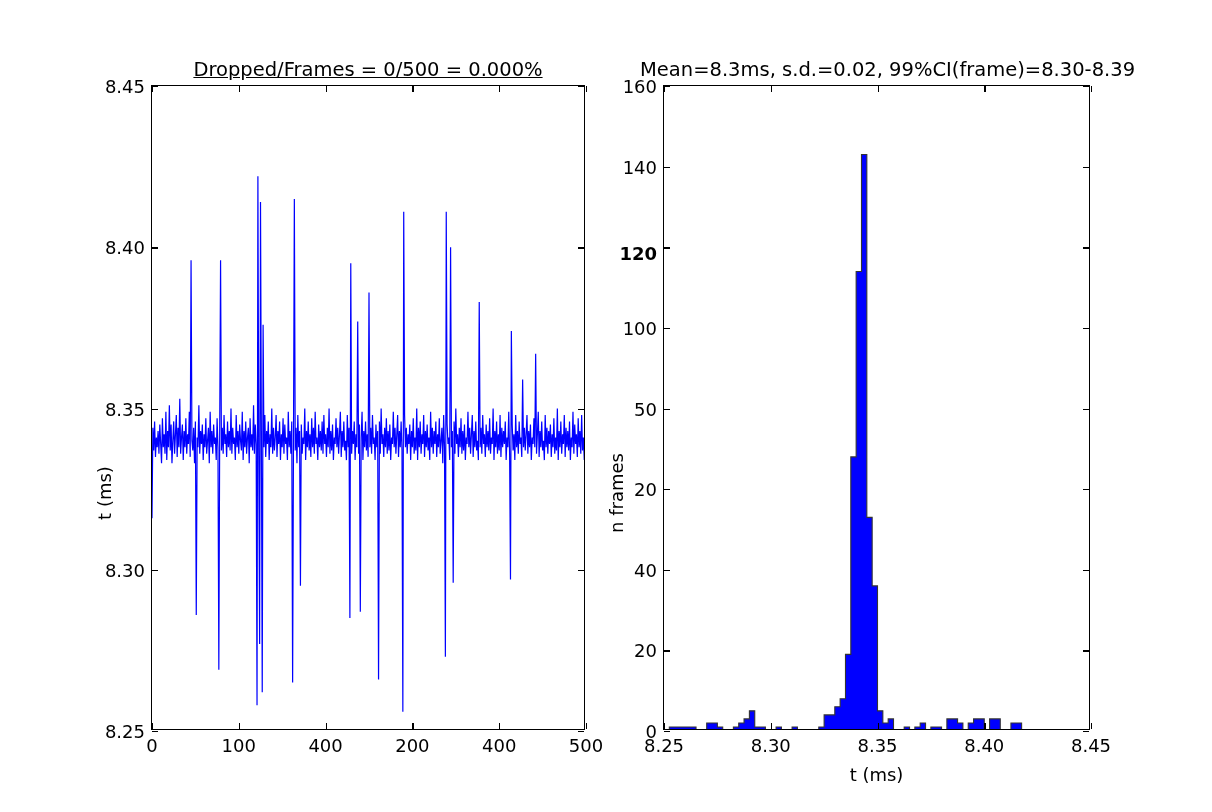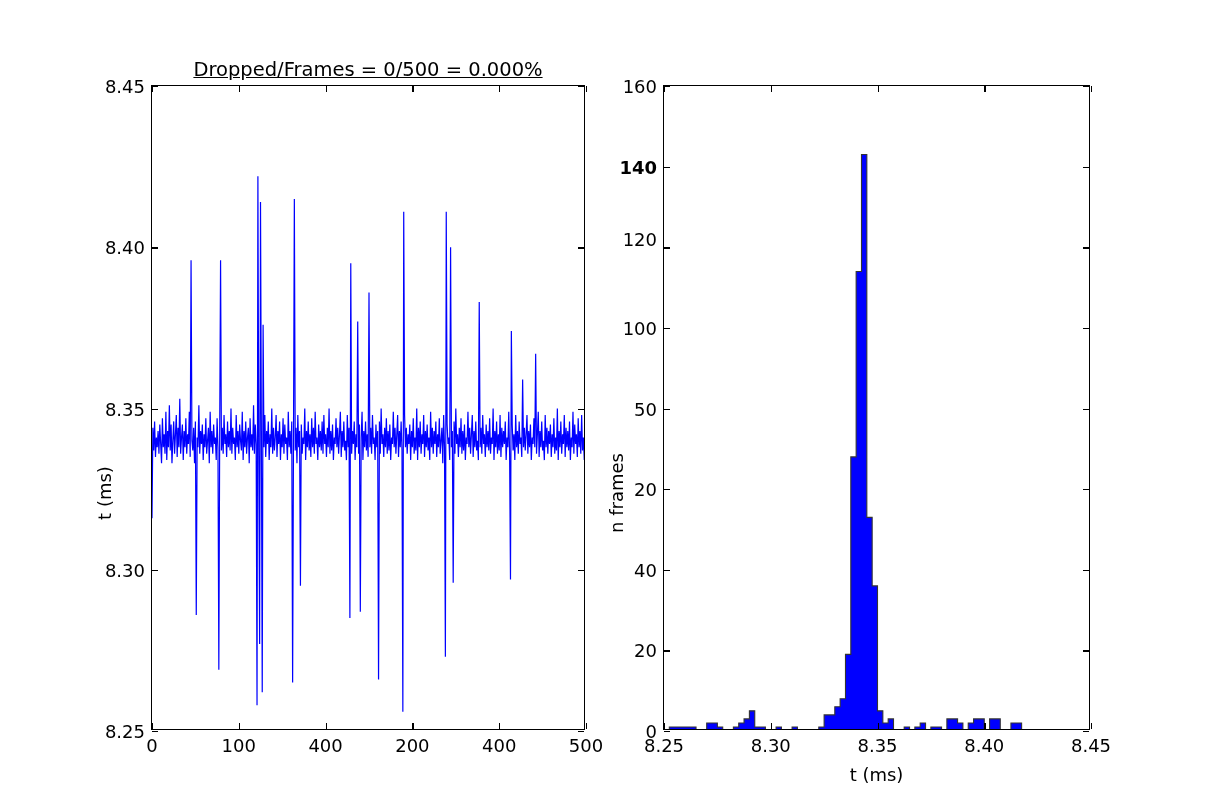--- a/index.html
+++ b/index.html
@@ -85,20 +85,21 @@
         <div class="tickmark y" style="top: 161.25px;"></div>
         <div class="tickmark yr" style="top: 161.25px;"></div>
         <div class="ytick" style="top: 161.25px;">8.40</div>
         <div class="tickmark y" style="top: 0px;"></div>
         <div class="tickmark yr" style="top: 0px;"></div>
         <div class="ytick" style="top: 0px;">8.45</div>
       </div>
   </div>
 
 
+  <div class="title" id="title-right">Mean=8.3ms, s.d.=0.02, 99%CI(frame)=8.30-8.39</div>
 
   <div class="axes" id="ax-right">
     <div class="ylabel-wrap">
       <div class="axlabel" id="ylabel-right">n frames</div>
     </div>
     <div class="plotclip">
       <svg id="svg-right" width="427" height="645">
           <g>
             <path d="M0.00 645.00 L0.00 645.00 L5.34 645.00 L5.34 640.97 L10.68 640.97 L10.68 640.97 L16.01 640.97 L16.01 640.97 L21.35 640.97 L21.35 640.97 L26.69 640.97 L26.69 640.97 L32.03 640.97 L32.03 645.00 L37.36 645.00 L37.36 645.00 L42.70 645.00 L42.70 636.94 L48.04 636.94 L48.04 636.94 L53.38 636.94 L53.38 640.97 L58.71 640.97 L58.71 645.00 L64.05 645.00 L64.05 645.00 L69.39 645.00 L69.39 640.97 L74.73 640.97 L74.73 636.94 L80.06 636.94 L80.06 632.91 L85.40 632.91 L85.40 624.84 L90.74 624.84 L90.74 640.97 L96.08 640.97 L96.08 640.97 L101.41 640.97 L101.41 645.00 L106.75 645.00 L106.75 645.00 L112.09 645.00 L112.09 640.97 L117.42 640.97 L117.42 645.00 L122.76 645.00 L122.76 645.00 L128.10 645.00 L128.10 640.97 L133.44 640.97 L133.44 645.00 L138.77 645.00 L138.77 645.00 L144.11 645.00 L144.11 645.00 L149.45 645.00 L149.45 645.00 L154.79 645.00 L154.79 640.97 L160.12 640.97 L160.12 628.88 L165.46 628.88 L165.46 628.88 L170.80 628.88 L170.80 620.81 L176.14 620.81 L176.14 612.75 L181.48 612.75 L181.48 568.41 L186.81 568.41 L186.81 370.88 L192.15 370.88 L192.15 185.44 L197.49 185.44 L197.49 68.53 L202.83 68.53 L202.83 431.34 L208.16 431.34 L208.16 499.88 L213.50 499.88 L213.50 624.84 L218.84 624.84 L218.84 636.94 L224.18 636.94 L224.18 632.91 L229.51 632.91 L229.51 645.00 L234.85 645.00 L234.85 645.00 L240.19 645.00 L240.19 640.97 L245.53 640.97 L245.53 645.00 L250.86 645.00 L250.86 640.97 L256.20 640.97 L256.20 636.94 L261.54 636.94 L261.54 645.00 L266.88 645.00 L266.88 640.97 L272.21 640.97 L272.21 640.97 L277.55 640.97 L277.55 645.00 L282.89 645.00 L282.89 632.91 L288.23 632.91 L288.23 632.91 L293.56 632.91 L293.56 636.94 L298.90 636.94 L298.90 645.00 L304.24 645.00 L304.24 636.94 L309.58 636.94 L309.58 632.91 L314.91 632.91 L314.91 632.91 L320.25 632.91 L320.25 645.00 L325.59 645.00 L325.59 632.91 L330.92 632.91 L330.92 632.91 L336.26 632.91 L336.26 645.00 L341.60 645.00 L341.60 645.00 L346.94 645.00 L346.94 636.94 L352.27 636.94 L352.27 636.94 L357.61 636.94 L357.61 645.00 L362.95 645.00 L362.95 645.00 L368.29 645.00 L368.29 645.00 L373.63 645.00 L373.63 645.00 L378.96 645.00 L378.96 645.00 L384.30 645.00 L384.30 645.00 L389.64 645.00 L389.64 645.00 L394.98 645.00 L394.98 645.00 L400.31 645.00 L400.31 645.00 L405.65 645.00 L405.65 645.00 L410.99 645.00 L410.99 645.00 L416.33 645.00 L416.33 645.00 L421.66 645.00 L421.66 645.00 L427.00 645.00 L427.00 645.00 Z" fill="#0000ff" stroke="#333333" stroke-width="1.1" stroke-linejoin="miter"></path>
           </g>
@@ -133,24 +134,24 @@
         <div class="tickmark yr" style="top: 403.125px;"></div>
         <div class="ytick" style="top: 403.125px;">20</div>
         <div class="tickmark y" style="top: 322.5px;"></div>
         <div class="tickmark yr" style="top: 322.5px;"></div>
         <div class="ytick" style="top: 322.5px;">50</div>
         <div class="tickmark y" style="top: 241.875px;"></div>
         <div class="tickmark yr" style="top: 241.875px;"></div>
         <div class="ytick" style="top: 241.875px;">100</div>
         <div class="tickmark y" style="top: 161.25px;"></div>
         <div class="tickmark yr" style="top: 161.25px;"></div>
-        <div class="ytick" style="top: 153px;">120</div>
+        <div class="ytick" style="top: 167px; font-weight: bold;">120</div>
         <div class="tickmark y" style="top: 80.625px;"></div>
         <div class="tickmark yr" style="top: 80.625px;"></div>
-        <div class="ytick" style="top: 80.625px; font-weight: bold;">140</div>
+        <div class="ytick" style="top: 80.625px;">140</div>
         <div class="tickmark y" style="top: 0px;"></div>
         <div class="tickmark yr" style="top: 0px;"></div>
         <div class="ytick" style="top: 0px; margin-left: 40px;">160</div>
       </div>
   </div>
 
   <div class="axlabel" id="xlabel-right">t (ms)</div>
 
 </div>
 

